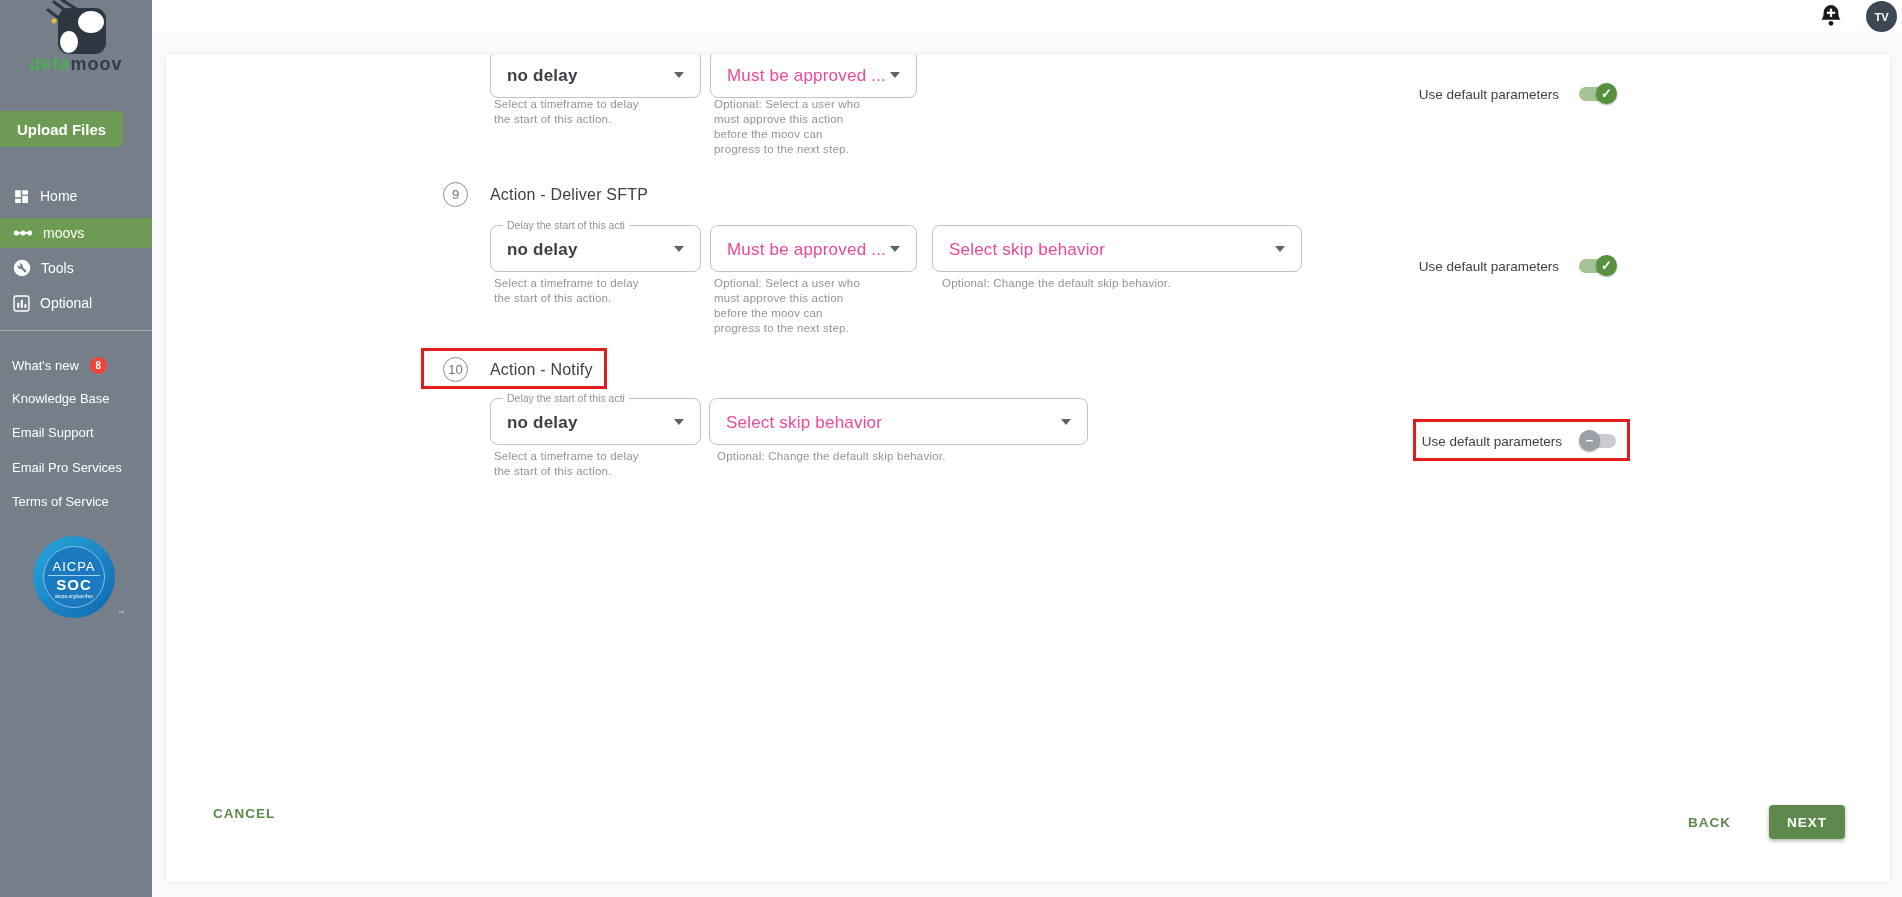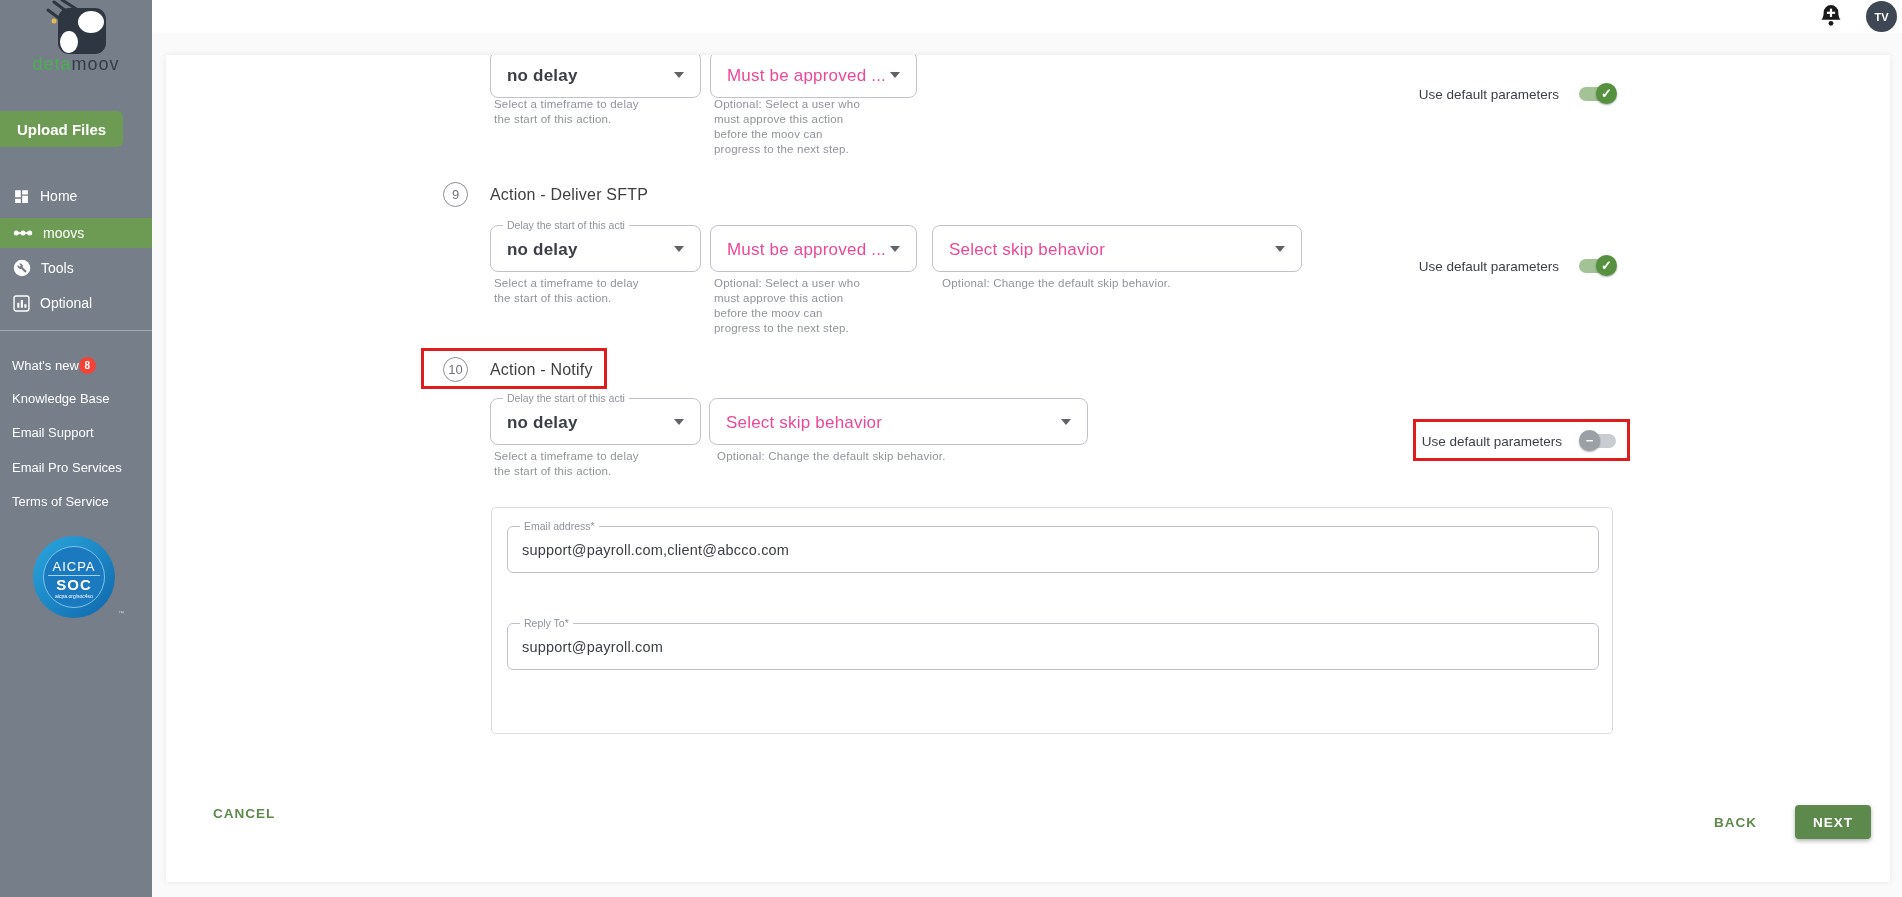--- a/index.html
+++ b/index.html
@@ -4,33 +4,33 @@
 <style>
   * { margin:0; padding:0; box-sizing:border-box; }
   html,body { width:1902px; height:897px; overflow:hidden;
     font-family:"Liberation Sans", sans-serif; background:#fafafa; }
 
   
   .sidebar { position:absolute; left:0; top:0; width:152px; height:897px;
     background:#757e89; z-index:5; }
   .logo { position:absolute; left:0; top:0; width:152px; height:78px; text-align:center; }
   .logo-icon { position:absolute; left:40px; top:0px; }
-  .logo-text { position:absolute; top:54px; width:152px; font-size:18px; font-weight:normal;
+  .logo-text { position:absolute; top:54px; width:152px; font-size:18px; font-weight:bold;
     letter-spacing:1px; }
   .logo-text .p1 { color:#4caf50; } .logo-text .p2 { color:#343d47; }
   .upload-btn { position:absolute; left:0px; top:111px; width:123px; height:36px;
     background:#6d9b54; color:#fff; font-weight:bold; font-size:15px;
     border:none; border-radius:0 6px 6px 0; cursor:pointer; }
   .nav-item { position:absolute; left:0; width:152px; height:30px; display:flex;
     align-items:center; gap:10px; padding-left:13px; color:#fff; font-size:14px; cursor:pointer; }
   .nav-item.active { background:#6d9b54; }
   .nav-divider { position:absolute; left:0; top:330px; width:152px; height:1px;
     background:rgba(255,255,255,0.35); }
   .side-link { position:absolute; left:12px; color:#fff; font-size:13px; cursor:pointer;
-    display:flex; align-items:center; gap:0; white-space:nowrap; }
+    display:flex; align-items:center; gap:11px; white-space:nowrap; }
   .red-badge { display:inline-flex; width:17px; height:17px; border-radius:50%;
     background:#f44336; color:#fff; font-size:10px; font-weight:bold;
     align-items:center; justify-content:center; }
   .soc { position:absolute; left:33px; top:536px; width:82px; height:82px; border-radius:50%;
     background:linear-gradient(135deg,#2aa7df,#0f67ab); display:flex;
     align-items:center; justify-content:center; }
   .soc-inner { width:62px; height:62px; border-radius:50%; background:#1b79c0;
     border:1px solid #7cc3e8; color:#fff; text-align:center; padding-top:10px; }
   .soc-l1 { font-size:13px; letter-spacing:1px; border-bottom:1px solid #9fd3ef;
     display:inline-block; padding:0 4px 1px; }
@@ -87,21 +87,21 @@
     border:1px solid #bfc3c8; border-radius:6px; background:#fff; }
   .field .lbl { position:absolute; top:-7px; left:12px; background:#fff; padding:0 4px;
     font-size:10.5px; color:#8f949b; }
   .field input { position:absolute; left:14px; top:1px; width:1060px; height:43px;
     border:none; outline:none; font-family:inherit; font-size:14.5px; color:#3c4046;
     letter-spacing:0.2px; background:transparent; }
 
   .cancel-btn { position:absolute; left:47px; top:751px; background:none; border:none;
     color:#5d8a4c; font-family:inherit; font-size:13.5px; font-weight:bold;
     letter-spacing:1px; cursor:pointer; }
-  .footer-right { position:absolute; right:19px; top:750px; display:flex;
+  .footer-right { position:absolute; right:45px; top:750px; display:flex;
     align-items:center; gap:38px;justify-content:center; }
   .back-btn { background:none; border:none; color:#5d8a4c; font-family:inherit;
     font-size:13.5px; font-weight:bold; letter-spacing:1px; cursor:pointer; }
   .next-btn { width:76px; height:34px; background:#5d8a4c; color:#fff; border:none;
     border-radius:4px; font-family:inherit; font-size:13.5px; font-weight:bold;
     letter-spacing:1px; cursor:pointer; box-shadow:0 2px 4px rgba(0,0,0,0.3); }
 </style>
 </head>
 <body>
 
@@ -279,29 +279,19 @@
 
   <div class="hl" style="left:1247px; top:364px; width:217px; height:42px;"></div>
   <div class="toggle-row" style="right:272px; top:375px;">
     <span class="toggle-label">Use default parameters</span>
     <span class="switch off">
       <span class="track"></span>
       <span class="thumb">−</span>
     </span>
   </div>
 
-  <div class="panel">
-    <div class="field" style="top:18px;">
-      <span class="lbl">Email address*</span>
-      <input type="text" value="support@payroll.com,client@abcco.com" style="">
-    </div>
-    <div class="field" style="top:115px;">
-      <span class="lbl">Reply To*</span>
-      <input type="text" value="support@payroll.com" style="">
-    </div>
-  </div>
 
   <button class="cancel-btn">CANCEL</button>
   <div class="footer-right">
     <button class="back-btn">BACK</button>
     <button class="next-btn">NEXT</button>
   </div>
 </div>
 
 </body></html>

